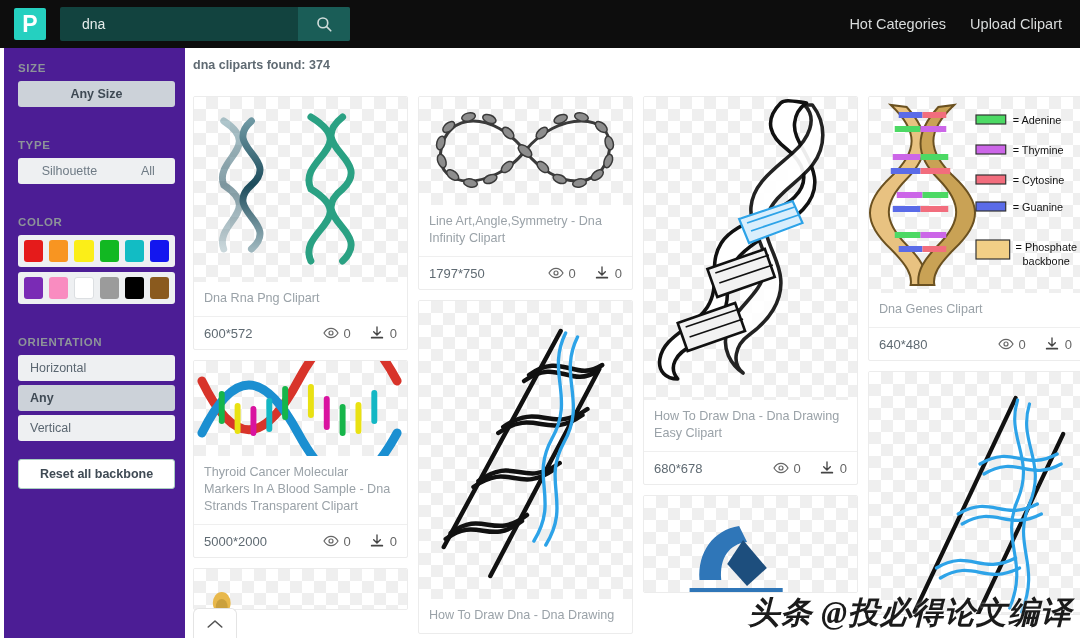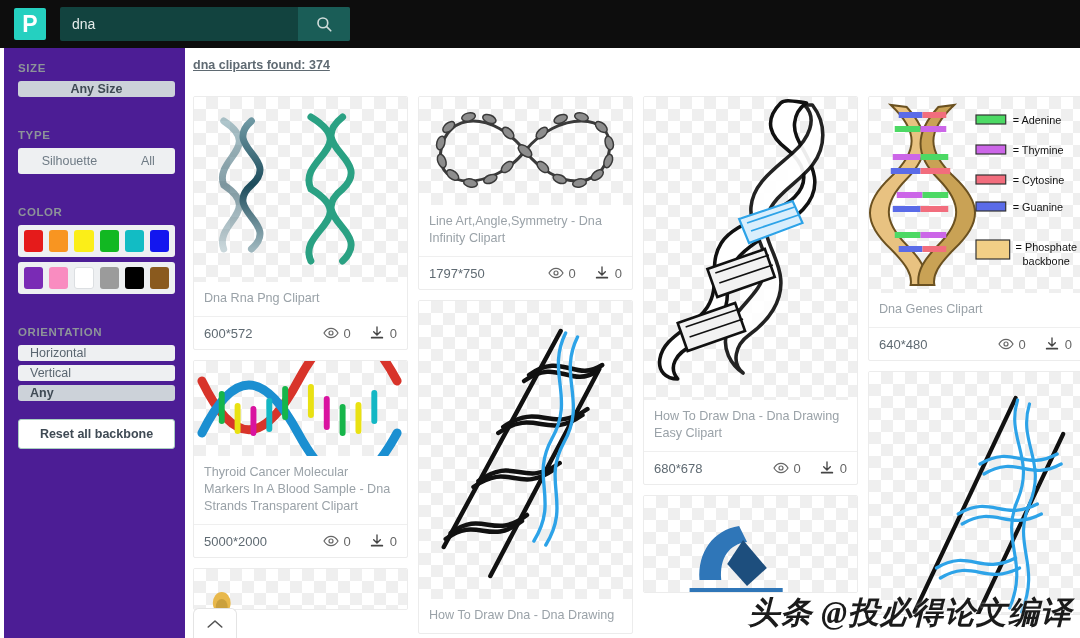--- a/index.html
+++ b/index.html
@@ -21,21 +21,21 @@
     display:flex; align-items:center; justify-content:center; border-radius:2px;
     flex:0 0 auto;
   }
   .logo-letter { color:#fff; font-size:23px; font-weight:bold; line-height:1; font-family:"Liberation Sans",sans-serif; }
   .searchwrap {
     margin-left:14px; height:34px; width:290px; display:flex;
     background:#12433f; border-radius:2px; overflow:hidden; flex:0 0 auto;
   }
   .searchinput {
     flex:1; background:transparent; border:none; outline:none;
-    color:#e6eceb; font-size:14px; padding-left:12px;
+    color:#e6eceb; font-size:14px; padding-left:22px;
     font-family:"Liberation Sans",sans-serif;
   }
   .searchinput::placeholder { color:#7fa39f; }
   .searchbtn {
     width:52px; background:#1a5d57; border:none; cursor:pointer;
     display:flex; align-items:center; justify-content:center;
   }
   .nav { margin-left:auto; margin-right:18px; display:flex; gap:24px; align-items:center; }
   .nav a { color:#d9dcdc; font-size:14.5px; text-decoration:none; white-space:nowrap; }
 
@@ -51,41 +51,41 @@
   .f-title.first { margin-top:0; }
   .seg {
     display:flex; background:#eef0f2; border-radius:3px; overflow:hidden;
     height:26px; align-items:stretch; margin-bottom:4px;
   }
   .seg .opt {
     flex:1; display:flex; align-items:center; justify-content:center;
     font-size:12.5px; color:#6f7b85; cursor:pointer; white-space:nowrap;
   }
   .bar {
-    height:16px; background:#eef0f2; border-radius:3px; display:flex;
+    height:26px; background:#eef0f2; border-radius:3px; display:flex;
     align-items:center; justify-content:center; font-size:12.5px;
     color:#5a6670; cursor:pointer; margin-bottom:4px;
   }
   .bar.active { background:#ccd2d9; color:#3f4a54; font-weight:600; }
   .bar.left { justify-content:flex-start; padding-left:12px; }
   .swatchrow {
     background:#eef0f2; border-radius:3px; padding:5px 6px;
     display:flex; gap:6px; margin-bottom:5px;
   }
   .swatch { width:22px; height:22px; border-radius:3px; cursor:pointer; }
   .swatch.white { border:1px solid #dcdfe2; }
   .resetbtn {
     margin-top:14px; width:100%; height:30px; border:1px solid #a9cfc1;
     background:#fff; border-radius:3px; font-size:12.5px; color:#3f4a54;
     font-weight:bold; cursor:pointer; font-family:"Liberation Sans",sans-serif;
   }
 
   
   .results { position:absolute; top:48px; left:185px; width:895px; height:590px; background:#fff; }
-  .resulthead { font-size:12.5px; color:#5f6a72; font-weight:bold; padding:10px 0 0 8px;text-decoration:underline; }
+  .resulthead { font-size:12.5px; color:#5f6a72; font-weight:bold; padding:10px 0 0 8px; }
   .grid {
     position:absolute; top:48px; left:8px; width:887px; height:542px;
     display:flex; gap:10px; align-items:flex-start;
   }
   .col { width:215px; display:flex; flex-direction:column; gap:10px; flex:0 0 auto; }
   .card {
     background:#fff; border:1px solid #ececec; border-radius:2px; overflow:hidden;
     cursor:pointer;
   }
   .thumb {
@@ -137,20 +137,24 @@
     </div>
     <div class="searchwrap">
       <input class="searchinput" type="text" value="dna" style="">
       <button class="searchbtn">
         <svg width="18" height="18" viewBox="0 0 24 24" fill="none" stroke="#cfdcda" stroke-width="2.2">
           <circle cx="10.5" cy="10.5" r="6.5"></circle>
           <line x1="15.5" y1="15.5" x2="21" y2="21" stroke-linecap="round"></line>
         </svg>
       </button>
     </div>
+    <div class="nav">
+      <a href="#">Hot Categories</a>
+      <a href="#">Upload Clipart</a>
+    </div>
   </div>
 
   <div class="sidebar">
 
     <div class="f-title first">SIZE</div>
     <div class="bar active">Any Size</div>
 
     <div class="f-title">TYPE</div>
     <div class="seg">
       <div class="opt" style="flex:1.9">Silhouette</div>
@@ -170,22 +174,22 @@
       <div class="swatch" style="background:#7a2bb5"></div>
       <div class="swatch" style="background:#f98cc0"></div>
       <div class="swatch white" style="background:#ffffff"></div>
       <div class="swatch" style="background:#9b9b9b"></div>
       <div class="swatch" style="background:#000000"></div>
       <div class="swatch" style="background:#8a5a1e"></div>
     </div>
 
     <div class="f-title">ORIENTATION</div>
     <div class="bar left">Horizontal</div>
+    <div class="bar left active">Any</div>
     <div class="bar left">Vertical</div>
-    <div class="bar left active">Any</div>
 
     <button class="resetbtn">Reset all backbone</button>
   </div>
 
   <div class="results">
     <div class="resulthead">dna cliparts found: 374</div>
 
     <div class="grid">
 
       <div class="col">

